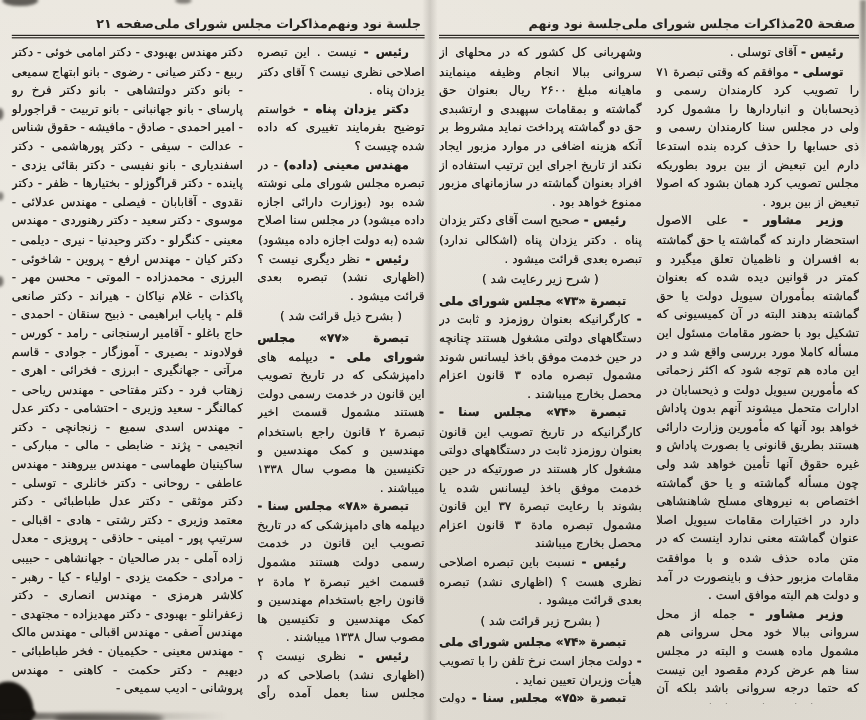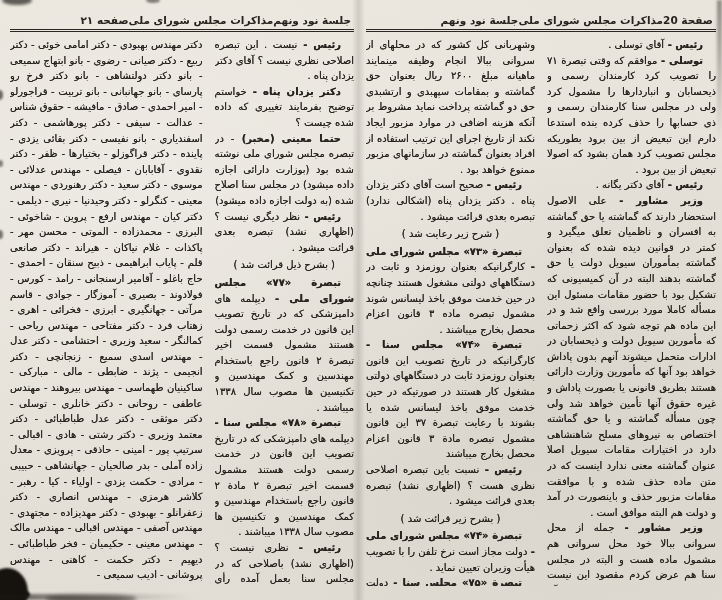--- a/index.html
+++ b/index.html
@@ -52,21 +52,21 @@
   <div class="page page-left">
     <div class="page-header">
       <span>صفحه ۲۱</span>
       <span>مذاکرات مجلس شورای ملی</span>
       <span>جلسة نود ونهم</span>
     </div>
     <div class="page-body">
       <div class="col col-first">
           <p><b>رئیس - </b>نیست . این تبصره اصلاحی نظری نیست ؟ آقای دکتر یزدان پناه .</p>
           <p><b>دکتر یزدان پناه - </b>خواستم توضیح بفرمایند تغییری که داده شده چیست ؟</p>
-          <p><b>حتما معینی (مخبر) </b>- در تبصره مجلس شورای ملی نوشته شده بود (بوزارت دارائی اجازه داده میشود) در مجلس سنا اصلاح شده (به دولت اجازه داده میشود)</p>
+          <p><b>مهندس معینی (داده) </b>- در تبصره مجلس شورای ملی نوشته شده بود (بوزارت دارائی اجازه داده میشود) در مجلس سنا اصلاح شده (به دولت اجازه داده میشود)</p>
           <p><b>رئیس - </b>نظر دیگری نیست ؟ (اظهاری نشد) تبصره بعدی قرائت میشود .</p>
           <p class="center">( بشرح ذیل قرائت شد )</p>
           <p><b>تبصرة «۷۷» مجلس شورای ملی - </b>دیپلمه های دامپزشکی که در تاریخ تصویب این قانون در خدمت رسمی دولت هستند مشمول قسمت اخیر تبصرة ۲ قانون راجع باستخدام مهندسین و کمک مهندسین و تکنیسین ها مصوب سال ۱۳۳۸ میباشند .</p>
           <p><b>تبصرة «۷۸» مجلس سنا - </b>دیپلمه های دامپزشکی که در تاریخ تصویب این قانون در خدمت رسمی دولت هستند مشمول قسمت اخیر تبصرة ۲ مادة ۲ قانون راجع باستخدام مهندسین و کمک مهندسین و تکنیسین ها مصوب سال ۱۳۳۸ میباشند .</p>
           <p><b>رئیس - </b>نظری نیست ؟ (اظهاری نشد) باصلاحی که در مجلس سنا بعمل آمده رأی میگیریم آقایانی که موافقند خواهش میکنم قیام فرمایند (اکثر برخاستند) تصویب شد . آقای دکتر یزدان پناه .</p>
         </div>
       <div class="col col-second">
           <p class="names">دکتر مهندس بهبودی - دکتر امامی خوئی - دکتر ربیع - دکتر صیانی - رضوی - بانو ابتهاج سمیعی - بانو دکتر دولتشاهی - بانو دکتر فرخ رو پارسای - بانو جهانبانی - بانو تربیت - قراجورلو - امیر احمدی - صادق - مافیشه - حقوق شناس - عدالت - سیفی - دکتر پورهاشمی - دکتر اسفندیاری - بانو نفیسی - دکتر بقائی یزدی - پاینده - دکتر قراگوزلو - بختیارها - ظفر - دکتر نقدوی - آقابابان - فیصلی - مهندس عدلائی - موسوی - دکتر سعید - دکتر رهنوردی - مهندس معینی - کنگرلو - دکتر وحیدنیا - نیری - دیلمی - دکتر کیان - مهندس ارفع - پروین - شاخوئی - البرزی - محمدزاده - الموتی - محسن مهر - پاکذات - غلام نیاکان - هیراند - دکتر صانعی قلم - پایاب ابراهیمی - ذبیح سنقان - احمدی - حاج باغلو - آقامیر ارسنجانی - رامد - کورس - فولادوند - بصیری - آموزگار - جوادی - قاسم مرآتی - جهانگیری - ابرزی - فخرائی - اهری - زهتاب فرد - دکتر مفتاحی - مهندس ریاحی - کمالنگر - سعید وزیری - احتشامی - دکتر عدل - مهندس اسدی سمیع - زنجانچی - دکتر انجیمی - پژند - ضابطی - مالی - مبارکی - ساکینیان طهماسی - مهندس بیروهند - مهندس عاطفی - روحانی - دکتر خانلری - توسلی - دکتر موثقی - دکتر عدل طباطبائی - دکتر معتمد وزیری - دکتر رشتی - هادی - اقبالی - سرتیپ پور - امینی - حاذقی - پرویزی - معدل زاده آملی - بدر صالحیان - جهانشاهی - حبیبی - مرادی - حکمت یزدی - اولیاء - کیا - رهبر - کلاشر هرمزی - مهندس انصاری - دکتر زعفرانلو - بهبودی - دکتر مهدیزاده - مجتهدی - مهندس آصفی - مهندس اقبالی - مهندس مالک - مهندس معینی - حکیمیان - فخر طباطبائی - دیهیم - دکتر حکمت - کاهنی - مهندس پروشانی - ادیب سمیعی -</p>
         </div>
     </div>
@@ -77,21 +77,20 @@
   <div class="page page-right">
     <div class="page-header">
       <span>جلسة نود ونهم</span>
       <span>مذاکرات مجلس شورای ملی</span>
       <span>صفحة 20</span>
     </div>
     <div class="page-body">
       <div class="col col-first">
           <p><b>رئیس - </b>آقای توسلی .</p>
           <p><b>توسلی - </b>موافقم که وقتی تبصرة ۷۱ را تصویب کرد کارمندان رسمی و ذیحسابان و انباردارها را مشمول کرد ولی در مجلس سنا کارمندان رسمی و ذی حسابها را حذف کرده بنده استدعا دارم این تبعیض از بین برود بطوریکه مجلس تصویب کرد همان بشود که اصولا تبعیض از بین برود .</p>
-          <p><b>رئیس - </b>آقای دکتر یگانه .</p>
           <p><b>وزیر مشاور - </b>علی الاصول استحضار دارند که گماشته یا حق گماشته به افسران و ناظمیان تعلق میگیرد و کمتر در قوانین دیده شده که بعنوان گماشته بمأموران سیویل دولت یا حق گماشته بدهند البته در آن کمیسیونی که تشکیل بود با حضور مقامات مسئول این مسأله کاملا مورد بررسی واقع شد و در این ماده هم توجه شود که اکثر زحماتی که مأمورین سیویل دولت و ذیحسابان در ادارات متحمل میشوند آنهم بدون پاداش خواهد بود آنها که مأمورین وزارت دارائی هستند بطریق قانونی یا بصورت پاداش و غیره حقوق آنها تأمین خواهد شد ولی چون مسأله گماشته و یا حق گماشته اختصاص به نیروهای مسلح شاهنشاهی دارد در اختیارات مقامات سیویل اصلا عنوان گماشته معنی ندارد اینست که در متن ماده حذف شده و با موافقت مقامات مزبور حذف و باینصورت در آمد و دولت هم البته موافق است .</p>
           <p><b>وزیر مشاور - </b>جمله از محل سروانی ببالا خود محل سروانی هم مشمول ماده هست و البته در مجلس سنا هم عرض کردم مقصود این نیست که حتما درجه سروانی باشد بلکه آن پست سازمانی طبق سازمان مصوب محل سروانی است .</p>
           <p><b>دکتر یزدان پناه - </b>سروانی داخل است ؟</p>
           <p><b>رئیس - </b>نظر دیگری نیست ؟ آقای دکتر یزدان پناه .</p>
         </div>
       <div class="col col-second">
           <p class="flush">وشهربانی کل کشور که در محلهای از سروانی ببالا انجام وظیفه مینمایند ماهیانه مبلغ ۲۶۰۰ ریال بعنوان حق گماشته و بمقامات سپهبدی و ارتشبدی حق دو گماشته پرداخت نماید مشروط بر آنکه هزینه اضافی در موارد مزبور ایجاد نکند از تاریخ اجرای این ترتیب استفاده از افراد بعنوان گماشته در سازمانهای مزبور ممنوع خواهد بود .</p>
           <p><b>رئیس - </b>صحیح است آقای دکتر یزدان پناه . دکتر یزدان پناه (اشکالی ندارد) تبصره بعدی قرائت میشود .</p>
           <p class="center">( شرح زیر رعایت شد )</p>
           <p><b>تبصرة «۷۳» مجلس شورای ملی - </b>کارگرانیکه بعنوان روزمزد و ثابت در دستگاههای دولتی مشغول هستند چنانچه در حین خدمت موفق باخذ لیسانس شوند مشمول تبصره ماده ۳ قانون اعزام محصل بخارج میباشند .</p>

